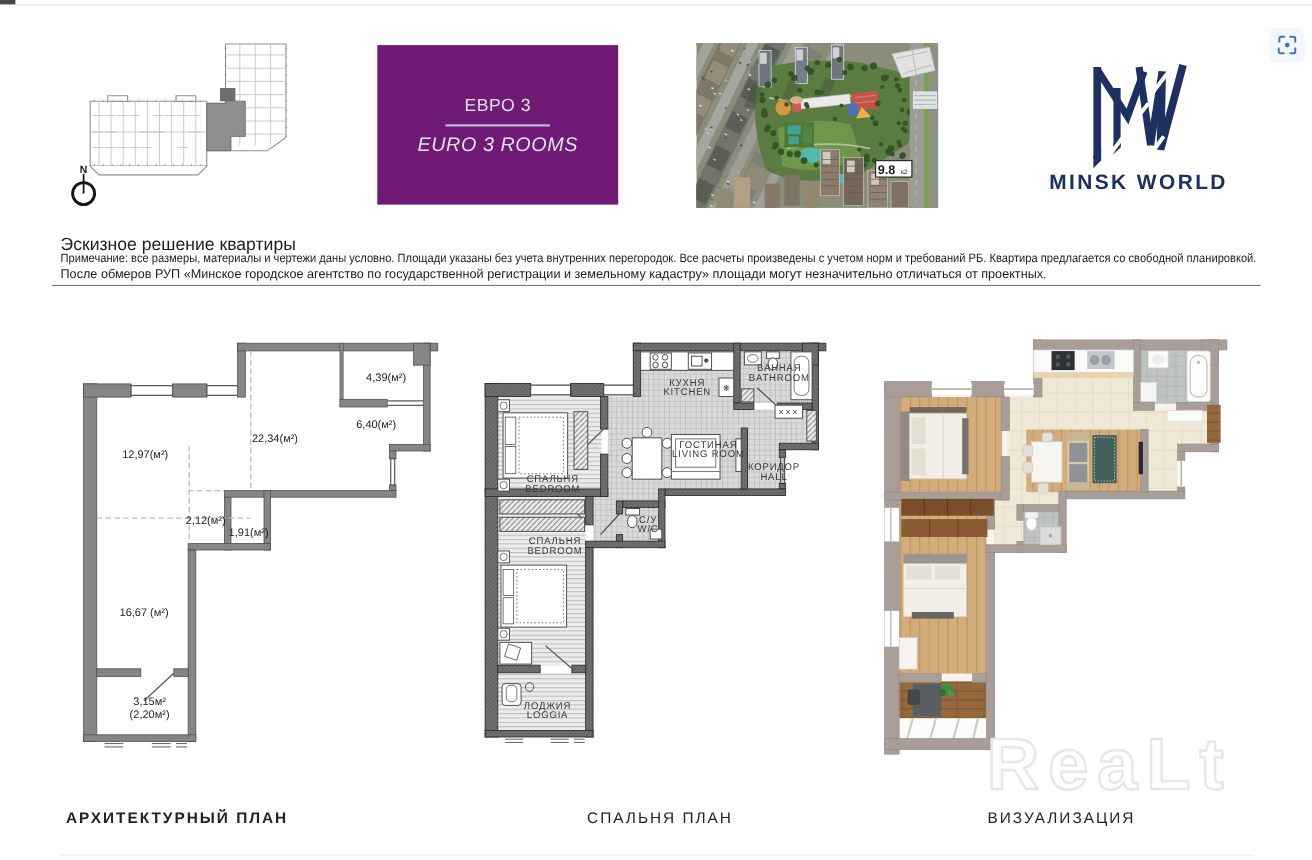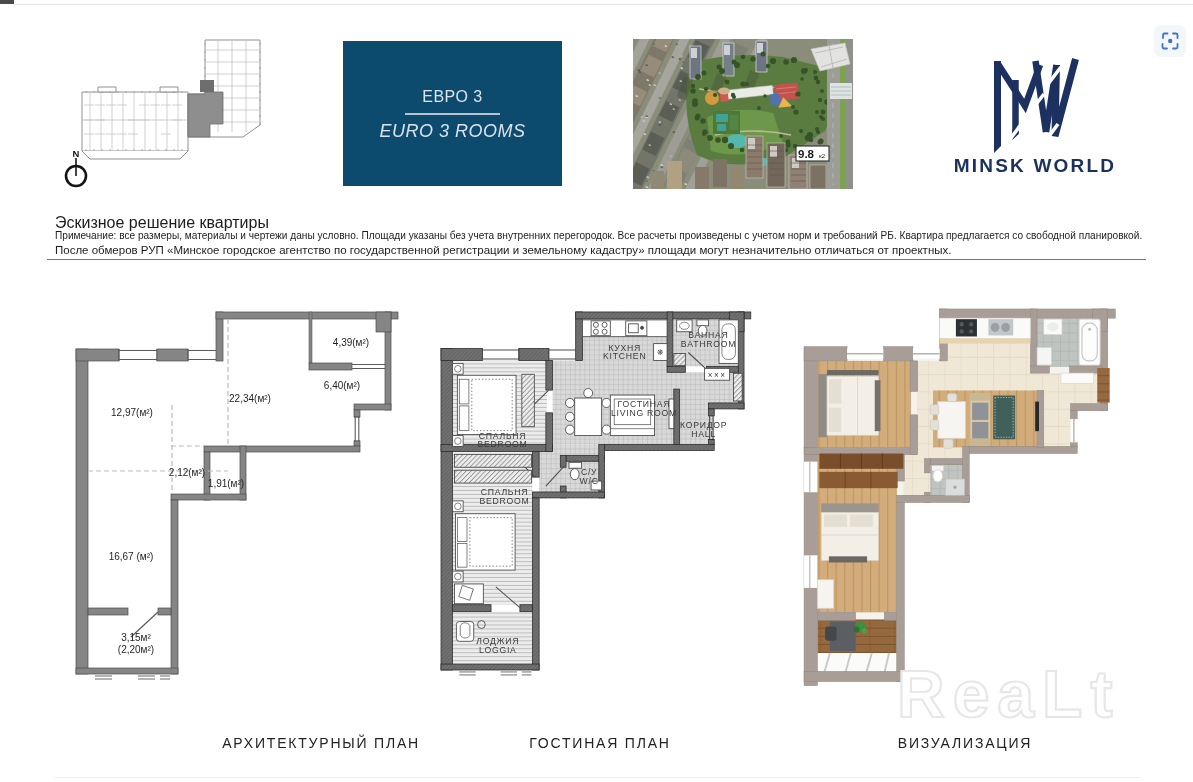--- a/index.html
+++ b/index.html
@@ -59,21 +59,21 @@
 <rect x="140" y="50" width="14" height="12" fill="#6e6e6e" stroke="none"></rect>
 
 <circle cx="16" cy="146" r="10" fill="none" stroke="#141414" stroke-width="2.6"></circle>
 
 <path d="M16 128 V146" stroke="#141414" stroke-width="1.6" fill="none"></path>
 
 <text x="16" y="127" font-size="9.5" font-weight="bold" fill="#141414" text-anchor="middle">N</text>
 </g>
 </svg>
 
-<div class="abs" style="left:343px;top:41px;width:219px;height:145px;background:#0c4a6e;color:#dde2eb;text-align:center;">
+<div class="abs" style="left:343px;top:41px;width:219px;height:145px;background:#701a75;color:#dde2eb;text-align:center;">
 
   <div style="margin-top:47px;font-size:16px;letter-spacing:0.5px;">ЕВРО 3</div>
 
   <div style="margin:7px auto 6px auto;width:95px;height:1.5px;background:#b9c1cf;"></div>
 
   <div style="font-size:18px;letter-spacing:0.5px;font-style:italic;">EURO 3 ROOMS</div>
 </div>
 
 <svg class="abs" style="left:633px;top:39px;" width="220" height="150" viewBox="0 0 220 150">
 
@@ -1027,21 +1027,21 @@
 <g>
           <circle cx="133" cy="622" r="5.5" fill="#3f8f3f"></circle>
           <circle cx="129" cy="625" r="3" fill="#2e7030"></circle>
           <circle cx="137" cy="626" r="2.6" fill="#4aa04a"></circle>
         </g>
 </g>
 </svg>
 
 <div class="abs" style="left:897px;top:656px;font-size:66px;font-weight:bold;letter-spacing:8px;color:#ffffff;-webkit-text-stroke:2.2px #e7e7e7;">ReaLt</div>
 
-<div class="abs" style="left:60px;top:735px;width:360px;text-align:right;font-size:14px;letter-spacing:1.8px;color:#222;">АРХИТЕКТУРНЫЙ ПЛАН</div>
-
-<div class="abs" style="left:440px;top:735px;width:320px;text-align:center;font-size:14px;letter-spacing:1.8px;color:#222;">ГОСТИНАЯ ПЛАН</div>
+<div class="abs" style="left:60px;top:735px;width:360px;text-align:left;font-size:14px;letter-spacing:1.8px;color:#222;font-weight:bold;">АРХИТЕКТУРНЫЙ ПЛАН</div>
+
+<div class="abs" style="left:440px;top:735px;width:320px;text-align:center;font-size:14px;letter-spacing:1.8px;color:#222;">СПАЛЬНЯ ПЛАН</div>
 
 <div class="abs" style="left:800px;top:735px;width:330px;text-align:center;font-size:14px;letter-spacing:1.8px;color:#222;">ВИЗУАЛИЗАЦИЯ</div>
 
 <div class="abs" style="left:55px;top:777px;width:1085px;height:1px;background:#ededed;"></div>
 
 </div>
 
 </body></html>

